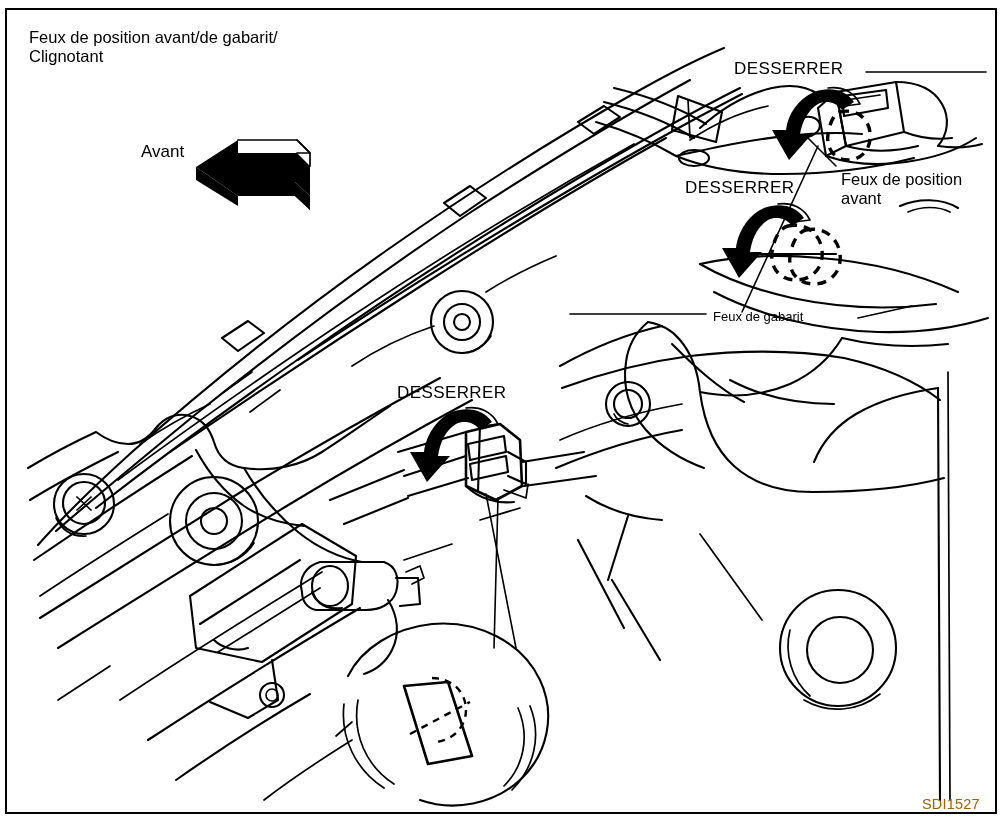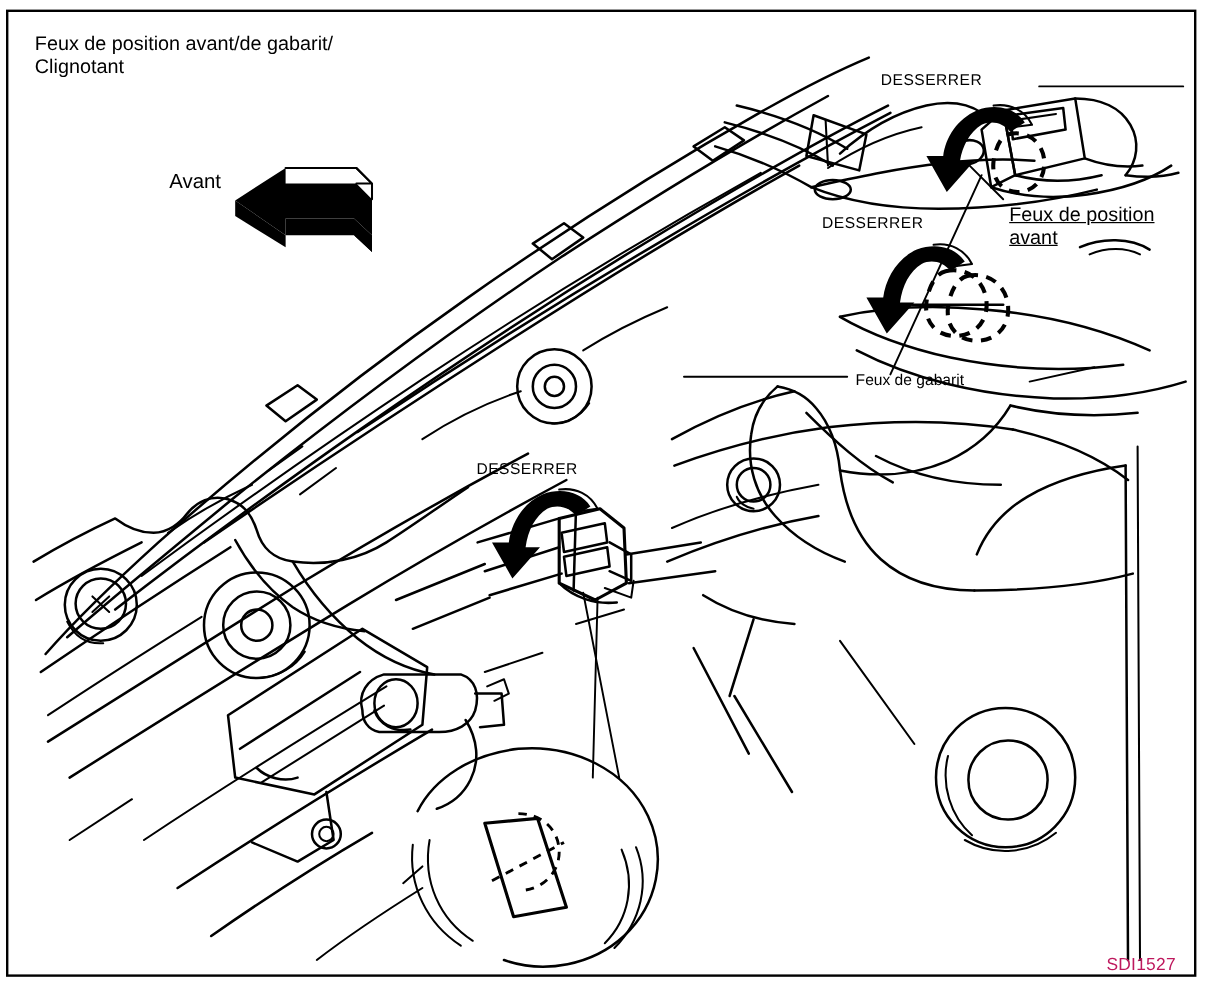--- a/index.html
+++ b/index.html
@@ -43,35 +43,35 @@
     white-space: pre;
     line-height: 1.16;
     letter-spacing: 0px;
   }
   #title-label {
     left: 29px;
     top: 28px;
     font-size: 16.5px;
   }
   .desserrer {
-    font-size: 13px;
+    font-size: 17px;
     letter-spacing: 0.4px;
   }
   #desserrer-1 { left: 734px; top: 59px; }
   #desserrer-2 { left: 685px; top: 178px; }
   #desserrer-3 { left: 397px; top: 383px; }
   #label-avant { left: 141px; top: 142px; font-size: 17px; }
-  #label-feux-position { left: 841px; top: 170px; font-size: 16.5px; text-decoration: underline; }
+  #label-feux-position { left: 841px; top: 170px; font-size: 16.5px; }
   #label-feux-gabarit { left: 713px; top: 309px; font-size: 13px; }
   #label-clignotant { left: 478px; top: 653px; font-size: 16.5px; }
   #figure-code {
     left: 922px;
     top: 796px;
     font-size: 14.5px;
-    color: #be185d;
+    color: #a16207;
     letter-spacing: 0.2px;
   }
 </style>
 </head>
 <body>
 
 <div id="figure">
 
   <svg id="artwork" viewBox="0 0 1004 823" xmlns="http://www.w3.org/2000/svg">
     <defs>

